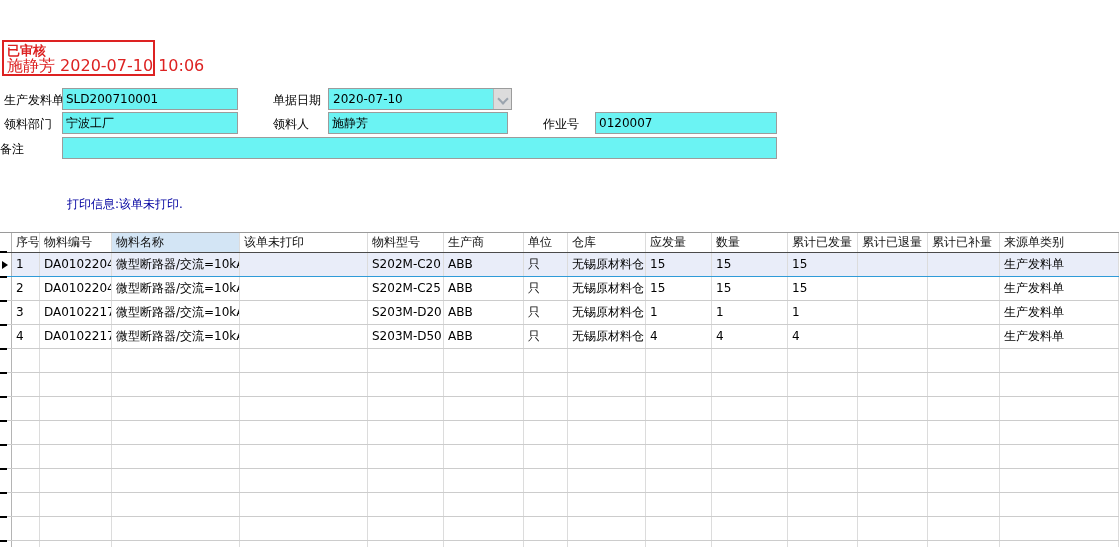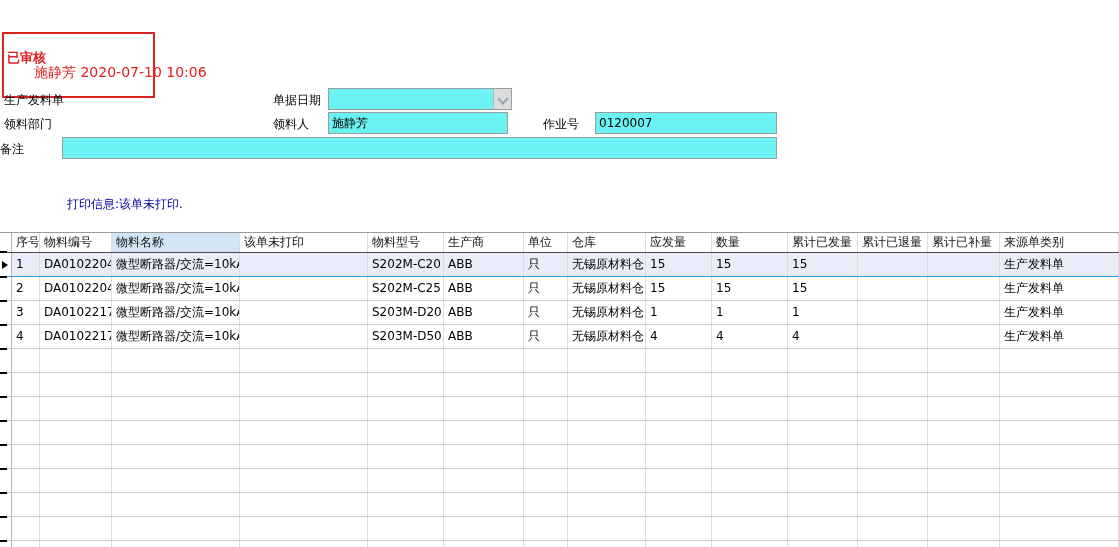--- a/index.html
+++ b/index.html
@@ -19,24 +19,24 @@
   
   .tabbar{position:absolute;left:0;top:0;width:1119px;height:24px;background:#fff;}
   .tab-blue-main{position:absolute;left:203px;top:2px;width:916px;height:22px;background:var(--accent-blue);}
   .tab-blue-strip{position:absolute;left:0;top:20px;width:203px;height:4px;background:var(--accent-blue);}
   .tab-desktop{position:absolute;left:0;top:2px;width:98px;height:18px;background:var(--tab-lavender);
     padding:2px 0 0 6px;white-space:nowrap;overflow:hidden;}
   .tab-doc{position:absolute;left:103px;top:2px;width:100px;height:18px;background:#fff;padding:2px 0 0 4px;white-space:nowrap;}
   .tab-close{position:absolute;right:4px;top:1px;color:#9aa6b5;font-size:13px;cursor:default;}
 
   
-  .audit-box{position:absolute;left:2px;top:32px;width:153px;border:2px solid var(--audit-red);
-    color:var(--audit-red);padding:16px 3px;line-height:15px;}
+  .audit-box{position:absolute;left:2px;top:40px;width:153px;border:2px solid var(--audit-red);
+    color:var(--audit-red);padding:1px 3px;line-height:15px;}
   .audit-status{font-weight:bold;font-size:13px;}
-  .audit-by{font-size:14px;white-space:nowrap;margin-left:27px;}
+  .audit-by{font-size:16px;white-space:nowrap;}
 
   
   .flabel{position:absolute;white-space:nowrap;}
   .cyan{position:absolute;height:22px;background:var(--input-cyan);border:1px solid #9c9c9c;
     font-family:inherit;font-size:12px;color:#000;padding:0 3px;outline:none;}
   .combo{position:absolute;height:22px;border:1px solid #9c9c9c;background:var(--input-cyan);}
   .combo-text{position:absolute;left:0;top:0;bottom:0;right:18px;padding:3px 0 0 4px;white-space:nowrap;overflow:hidden;}
   .combo-btn{position:absolute;right:0;top:0;width:18px;height:20px;background:#dcdcdc;
     border-left:1px solid #b8b8b8;}
   .combo-btn::after{content:"";position:absolute;left:5px;top:6px;width:6px;height:6px;
@@ -65,27 +65,30 @@
 
 <div class="screen">
 
 
   <div class="audit-box">
     <div class="audit-status">已审核</div>
     <div class="audit-by">施静芳 2020-07-10 10:06</div>
   </div>
 
   <div class="flabel" style="left:4px;top:92px">生产发料单</div>
+  <input class="cyan" style="left: 62px; top: 88px; width: 176px;" readonly="" value="SLD200710001">
 
   <div class="flabel" style="left:273px;top:92px">单据日期</div>
   <div class="combo" style="left:328px;top:88px;width:184px">
+    <div class="combo-text">2020-07-10</div>
     <div class="combo-btn"></div>
   </div>
 
   <div class="flabel" style="left:4px;top:116px">领料部门</div>
+  <input class="cyan" style="left: 62px; top: 112px; width: 176px;" readonly="" value="宁波工厂">
 
   <div class="flabel" style="left:273px;top:116px">领料人</div>
   <input class="cyan" style="left: 328px; top: 112px; width: 180px;" readonly="" value="施静芳">
 
   <div class="flabel" style="left:543px;top:116px">作业号</div>
   <input class="cyan" style="left: 595px; top: 112px; width: 182px;" readonly="" value="0120007">
 
   <div class="flabel" style="left:0;top:141px">备注</div>
   <input class="cyan" style="left: 62px; top: 137px; width: 715px;" readonly="" value="">
 

